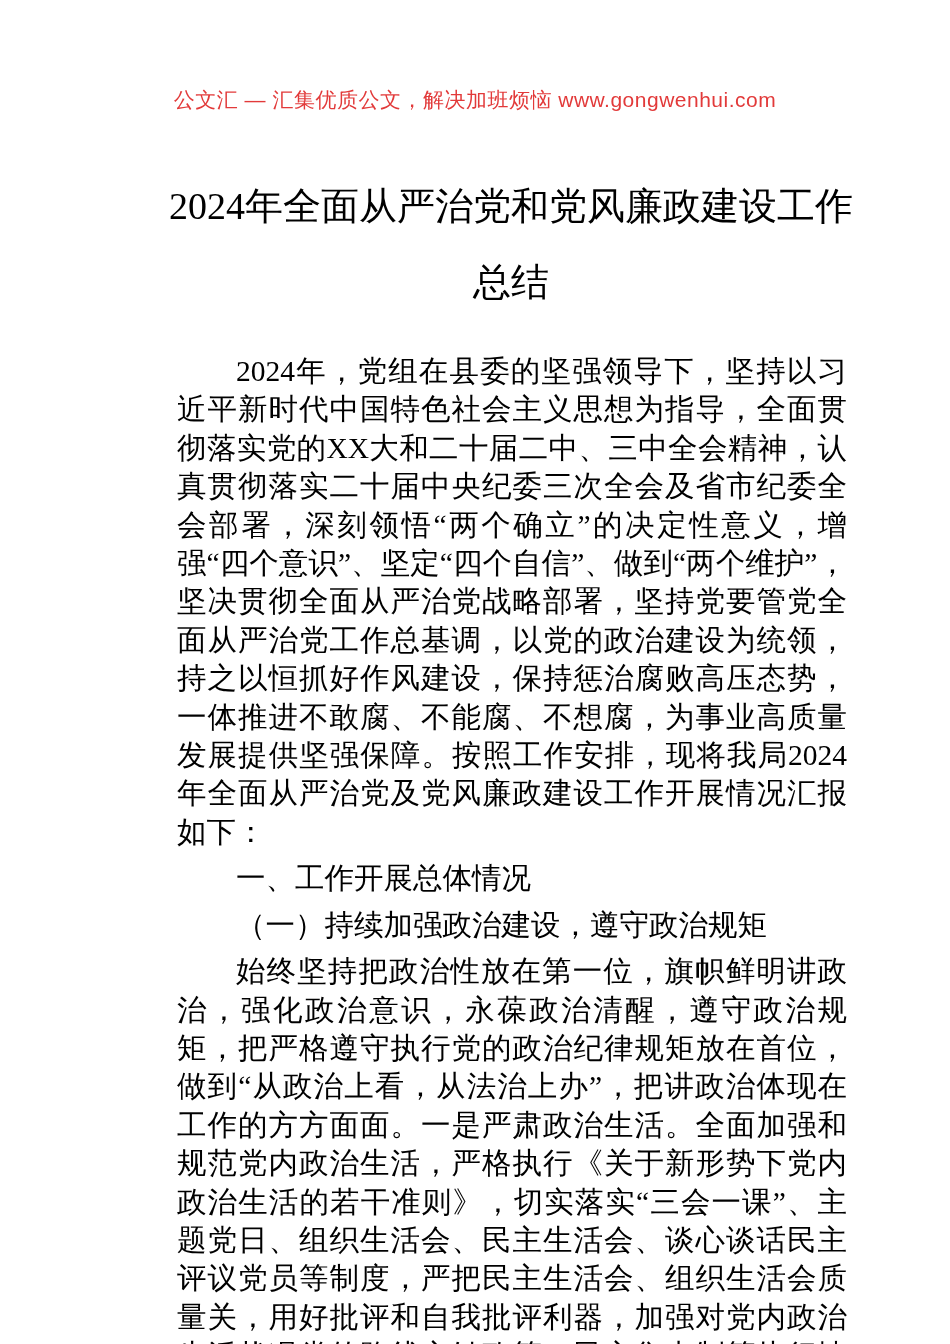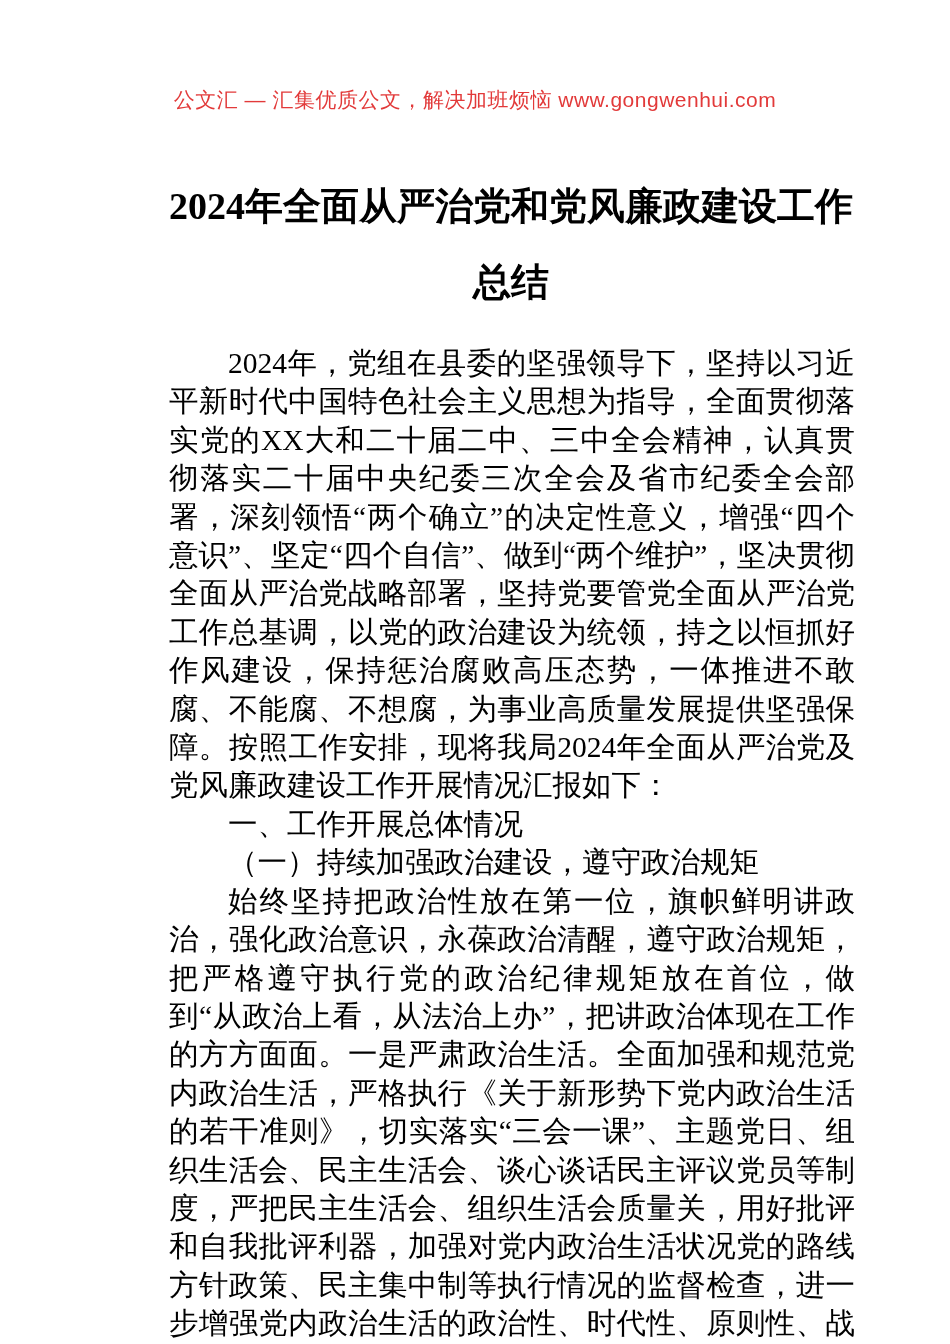--- a/index.html
+++ b/index.html
@@ -28,38 +28,38 @@
     color: #e23a3a;
     white-space: nowrap;
   }
   .title {
     position: absolute;
     top: 168px;
     left: 125px;
     width: 700px;
     text-align: center;
     font-size: 38px;
-    font-weight: bold;
+    font-weight: normal;
     line-height: 76px;
     color: #000000;
   }
   .content {
     position: absolute;
     top: 344px;
     left: 133px;
     width: 686px;
     font-size: 29.5px;
     line-height: 38.4px;
     text-align: justify;
     text-justify: inter-ideograph;
     color: #000000;
   }
   .para {
     text-indent: 2em;
-    margin: 0;
+    margin: 8px;
     word-break: break-all;
   }
 </style>
 </head>
 <body>
 
 <div class="page">
   <div class="watermark">公文汇 — 汇集优质公文，解决加班烦恼 www.gongwenhui.com</div>
 
   <h1 class="title">2024年全面从严治党和党风廉政建设工作总结</h1>

